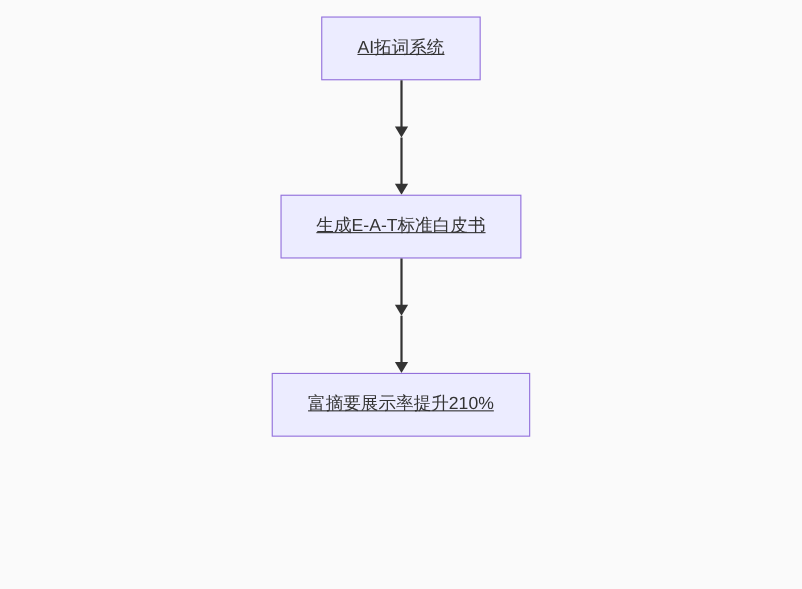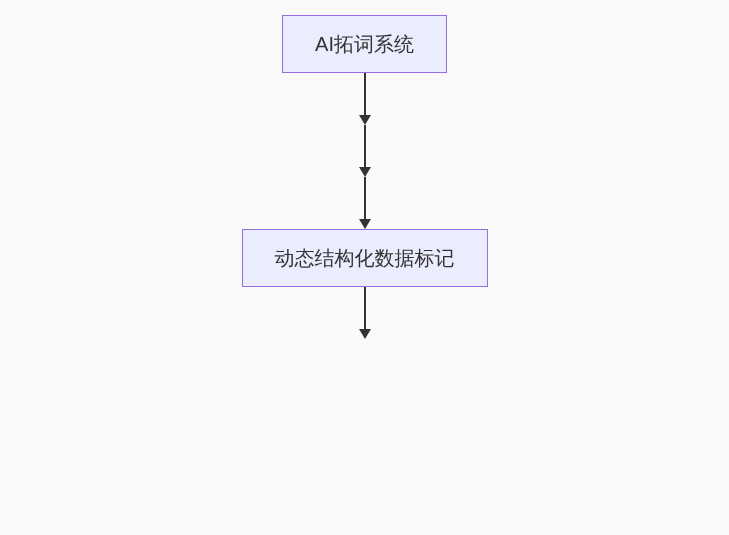--- a/index.html
+++ b/index.html
@@ -22,29 +22,30 @@
     overflow: hidden;
     display: flex;
     flex-direction: column;
     align-items: center;
     padding-top: 15px;
   }
   .node {
     background: var(--node-fill);
     border: 1.5px solid var(--node-border);
     color: var(--text);
-    font-size: 20px;
+    font-size: 16px;
     line-height: 16px;
     padding: 20px 32px;
     min-height: 56px;
     display: flex;
     align-items: flex-end;
     justify-content: center;
     text-align: center;
     white-space: nowrap;
+    text-decoration: underline;
   }
   .arrow {
     height: 52px;
     display: flex;
     flex-direction: column;
     align-items: center;
   }
   .arrow-line {
     width: 2px;
     flex: 1 1 auto;
@@ -72,29 +73,32 @@
     <div class="arrow-line"></div>
     <div class="arrow-head"></div>
   </div>
 
 
   <div class="arrow">
     <div class="arrow-line"></div>
     <div class="arrow-head"></div>
   </div>
 
-
-  <div class="arrow">
-    <div class="arrow-line"></div>
-    <div class="arrow-head"></div>
-  </div>
-
   <div class="node">
-    <span>动态结构化数据标记</span>
+    <span>生成E-A-T标准白皮书</span>
   </div>
 
   <div class="arrow">
     <div class="arrow-line"></div>
     <div class="arrow-head"></div>
   </div>
 
 
+  <div class="arrow">
+    <div class="arrow-line"></div>
+    <div class="arrow-head"></div>
+  </div>
+
+  <div class="node">
+    <span>富摘要展示率提升210%</span>
+  </div>
+
 </div>
 
 </body></html>

